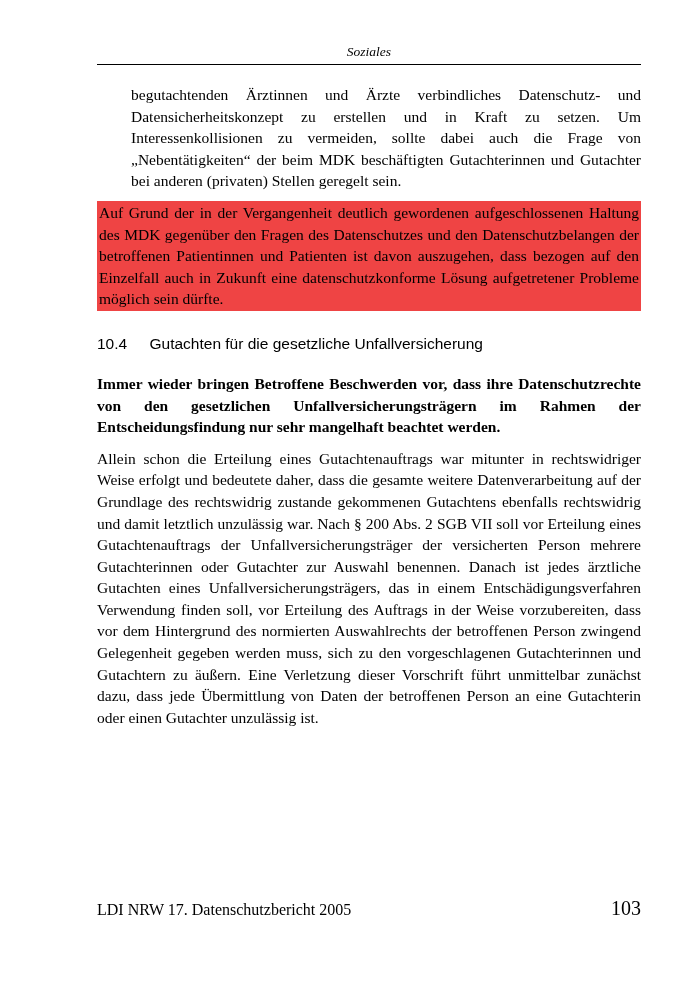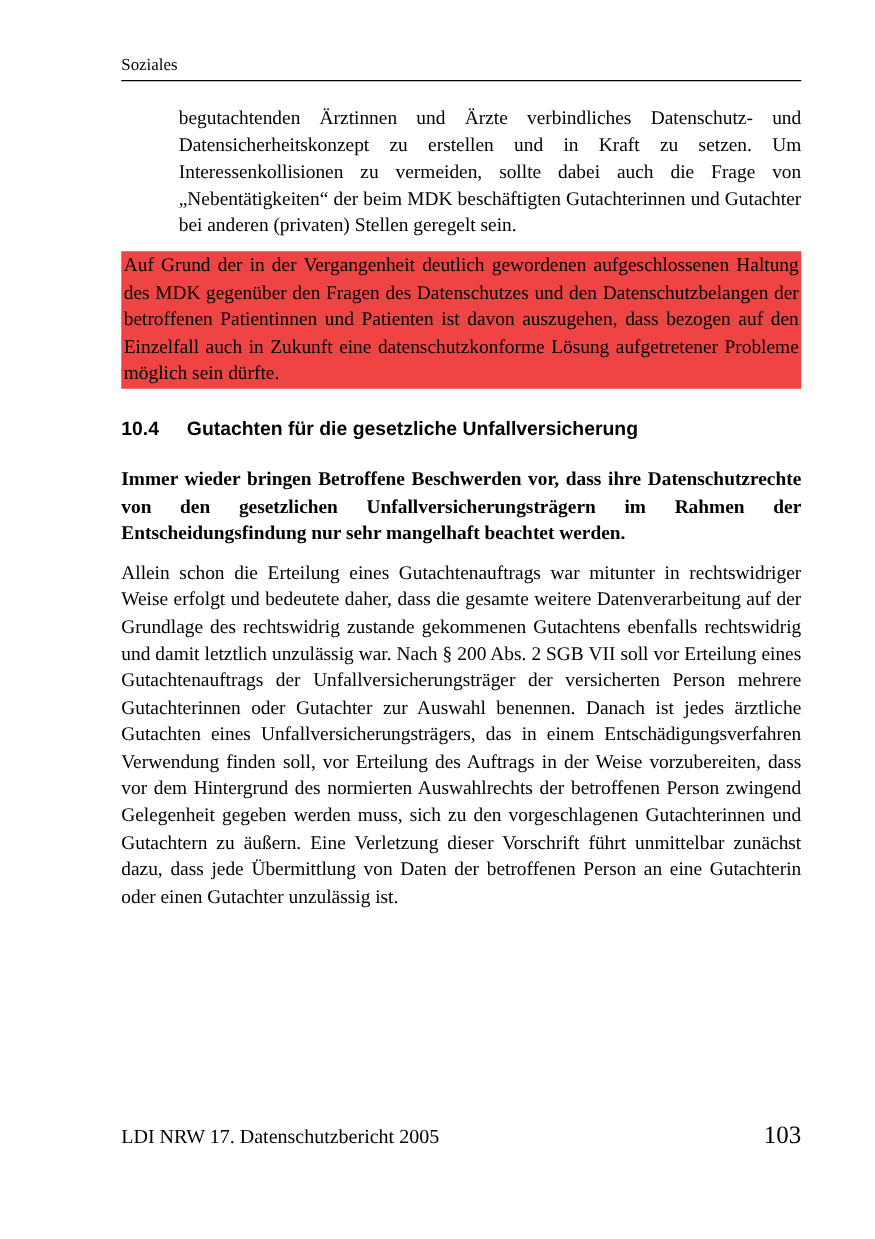--- a/index.html
+++ b/index.html
@@ -14,23 +14,24 @@
     background: #ffffff;
     font-family: "Liberation Serif", serif;
     color: #000000;
     overflow: hidden;
   }
   .page-header {
     position: absolute;
     top: 44px;
     left: 97px;
     width: 544px;
-    text-align: left;
+    text-align: center;
     font-size: 13.5px;
     line-height: 16px;
+    font-style: italic;
   }
   .header-rule {
     position: absolute;
     top: 64px;
     left: 97px;
     width: 544px;
     border-top: 1px solid #000000;
   }
   .content {
     position: absolute;
@@ -38,31 +39,31 @@
     left: 97px;
     width: 544px;
   }
   .content p {
     margin: 0 0 10px 0;
     font-size: 15.5px;
     line-height: 21.6px;
     text-align: justify;
   }
   p.continuation {
-    margin-left: 46px;
+    margin-left: 34px;
     margin-bottom: 9px;
   }
   p.highlighted {
     background: #ef4444;
     padding: 1px 2px;
     margin-bottom: 24px;
   }
   .section-heading {
     font-family: "Liberation Sans", sans-serif;
-    font-weight: bold;
+    font-weight: normal;
     font-size: 15.5px;
     margin: 12px 0 20px 0;
   }
   .section-heading .section-number {
     display: inline-block;
     margin-right: 18px;
   }
   p.lead-bold {
     font-weight: bold;
   }

